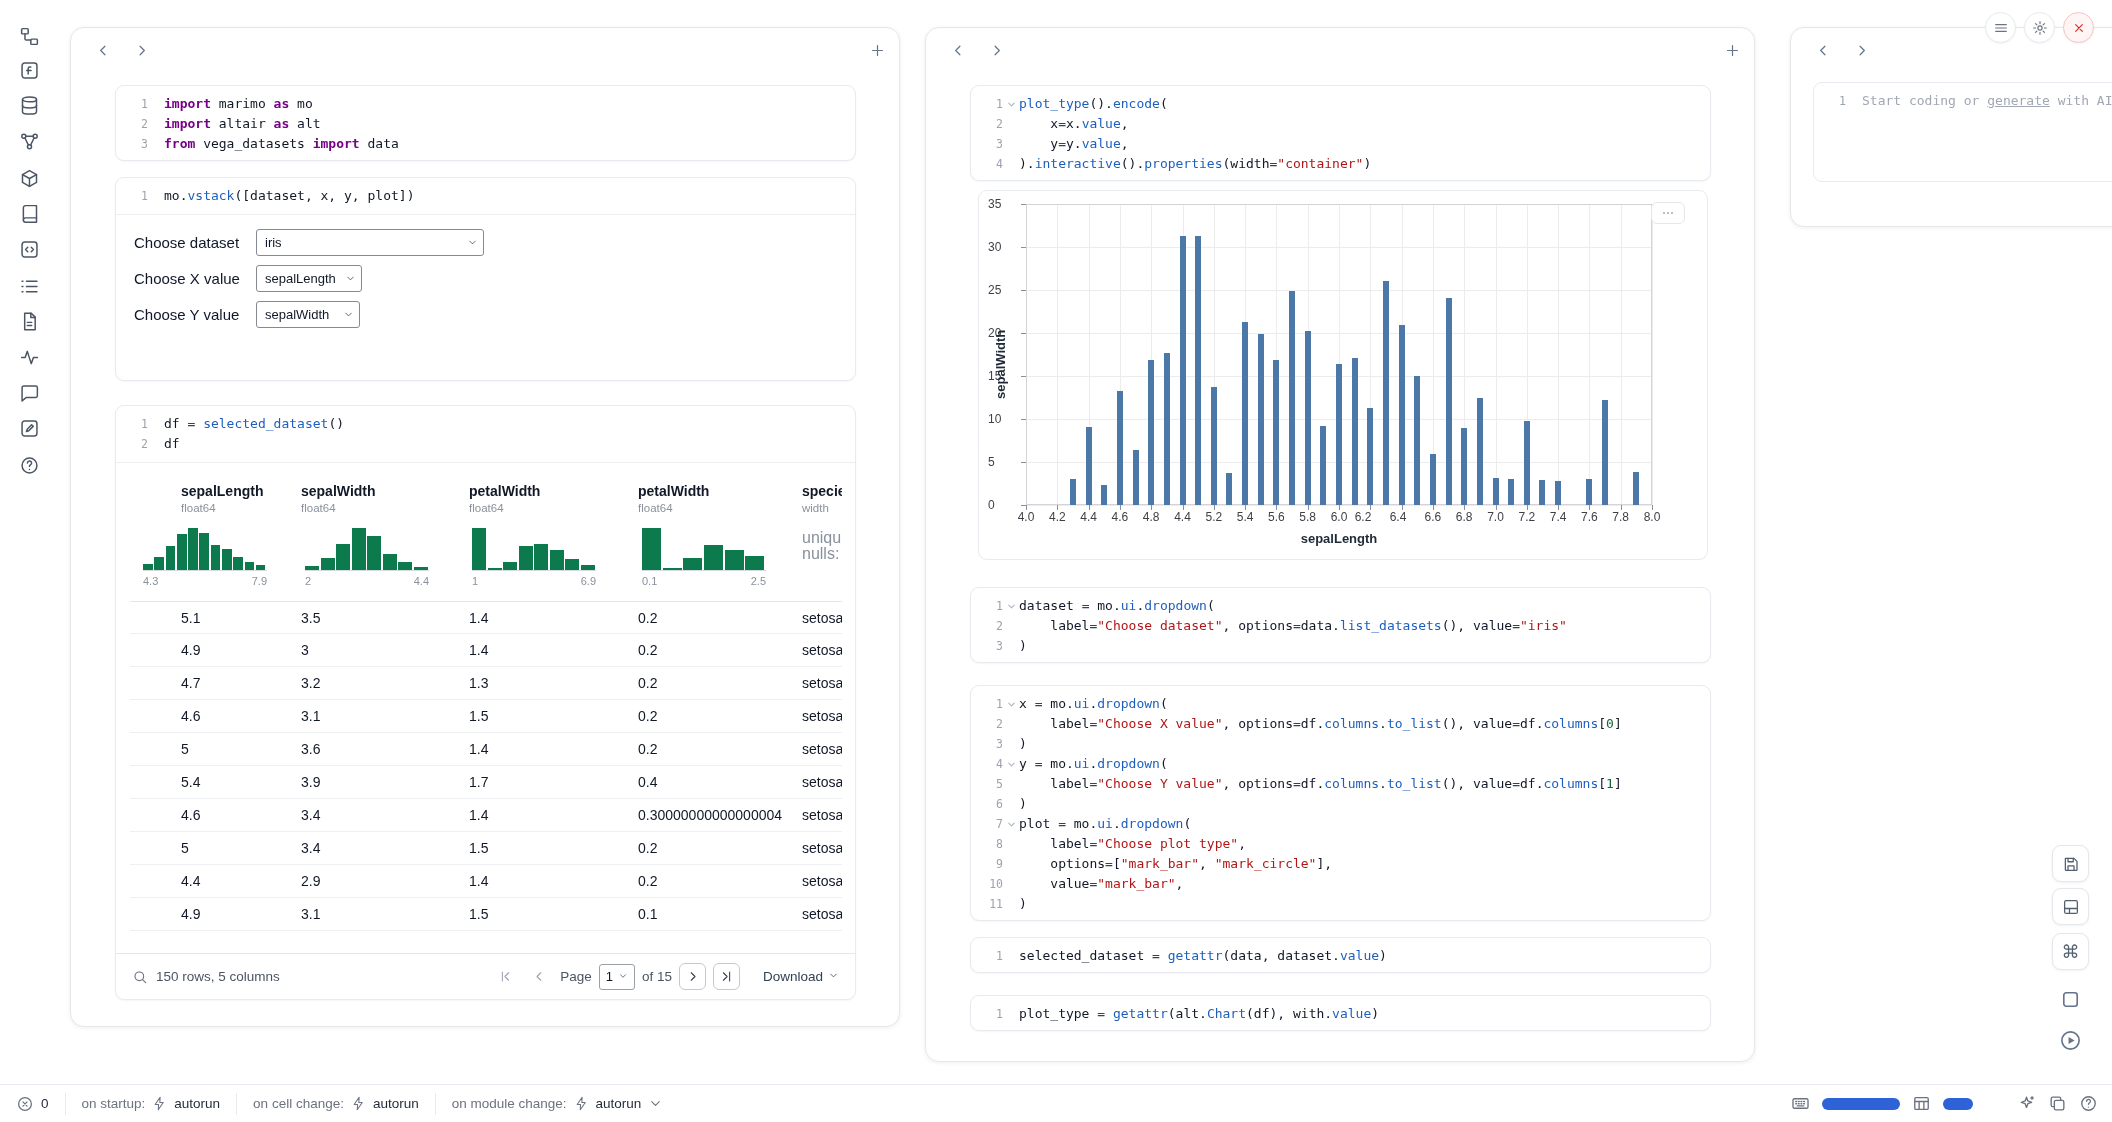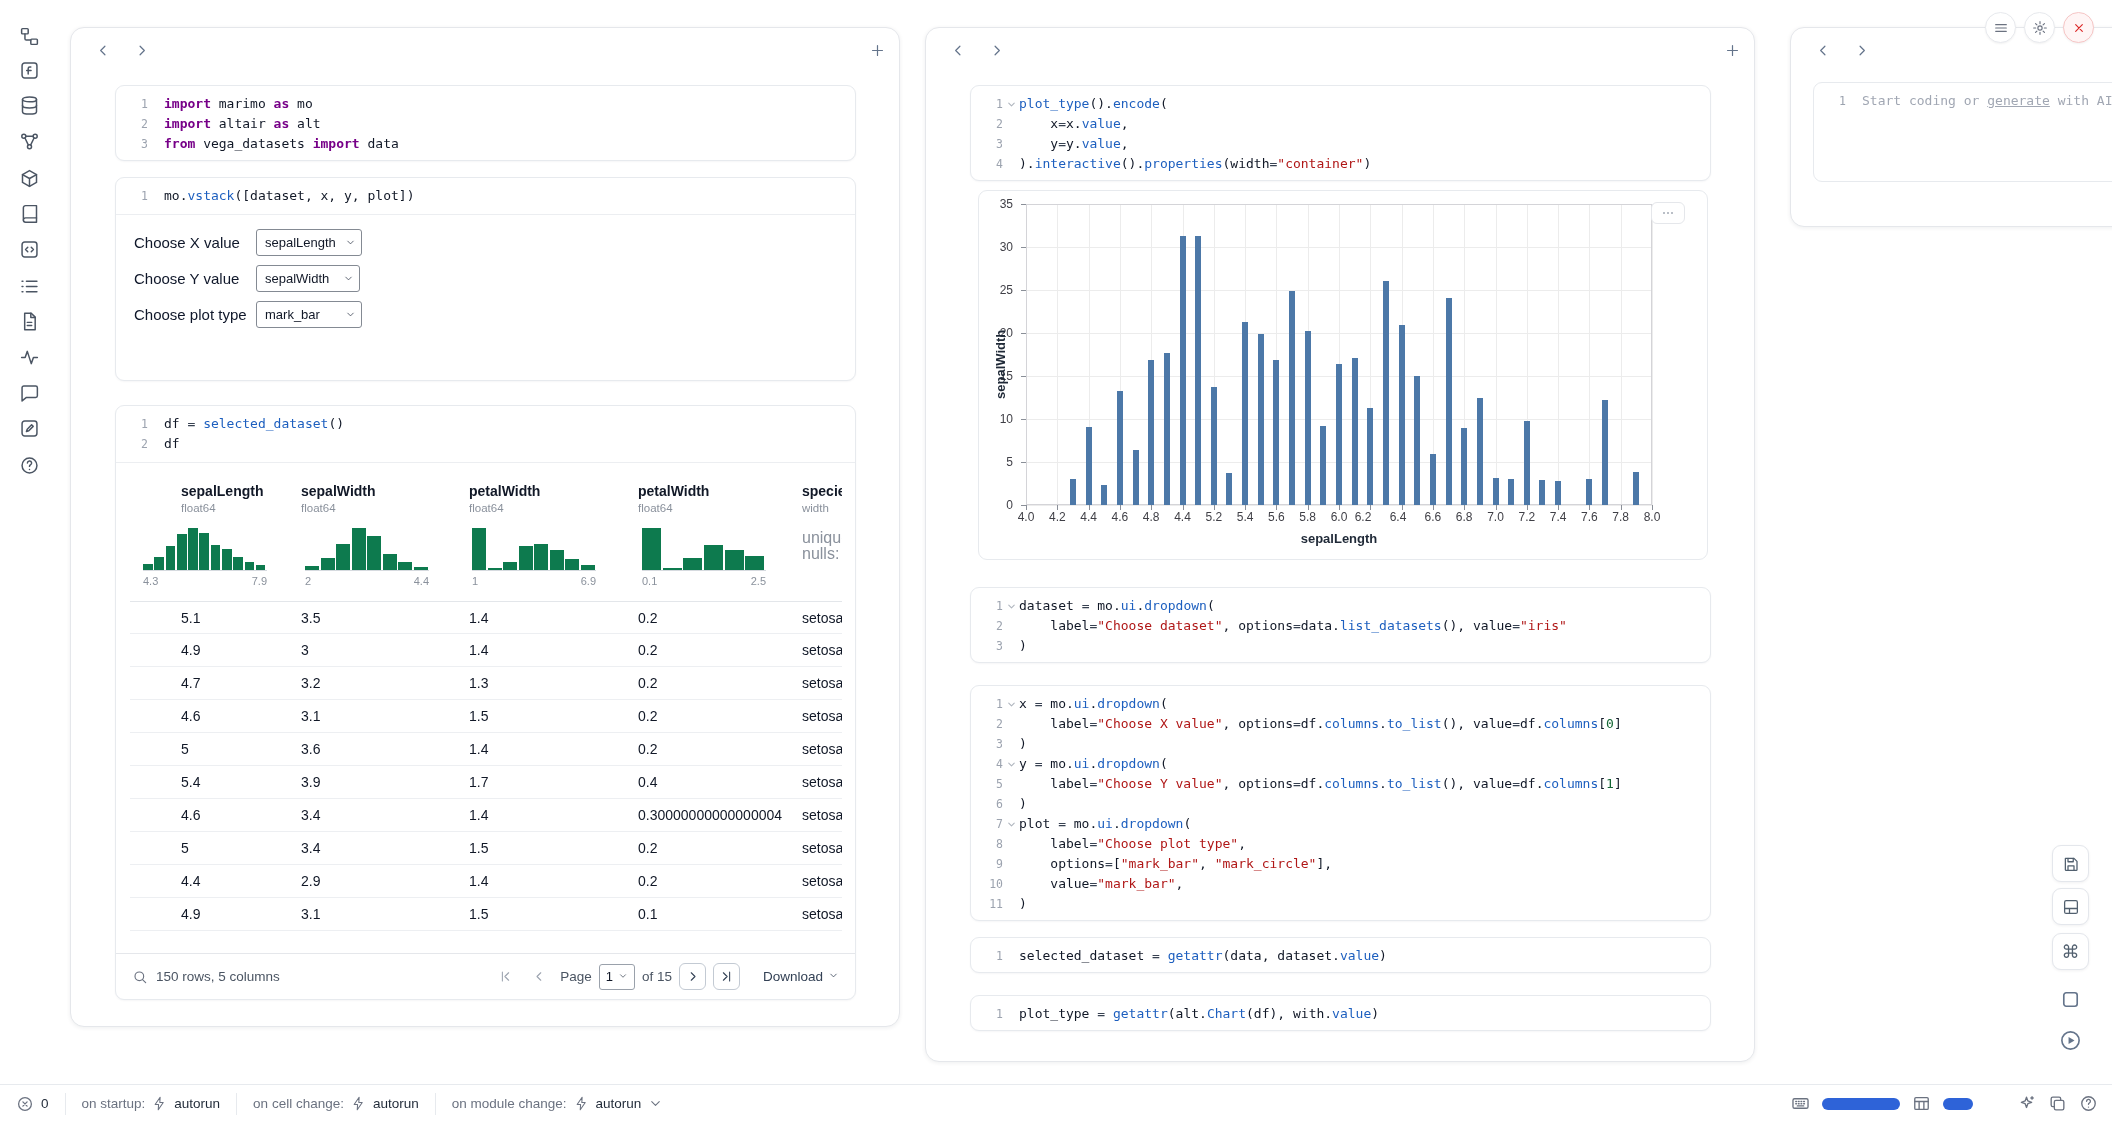--- a/index.html
+++ b/index.html
@@ -57,21 +57,21 @@
 .pgsel svg{width:10px;height:10px;color:#374151}
 .dl{display:inline-flex;align-items:center;gap:5px;margin-left:16px;color:#334155;font-size:13.5px}
 .dl svg{width:11px;height:11px}
 
 .chart-box{position:absolute;left:52px;width:730px;height:370px;background:#fff;border:1px solid #e7eaee;border-radius:9px}
 .chart-plot{position:absolute;inset:0}
 .plot-frame{position:absolute;border:1px solid #d4d4d8}
 .gl-h{position:absolute;height:1px;background:#ececec}
 .gl-v{position:absolute;width:1px;background:#ececec}
 .cbar{position:absolute;width:6px;background:var(--bar,#4c78a8)}
-.ylab{position:absolute;left:0;width:34px;text-align:right;font-size:12px;color:#3f3f46}
+.ylab{position:absolute;left:9px;width:34px;font-size:12px;color:#3f3f46}
 .xlab{position:absolute;top:319px;width:30px;text-align:center;font-size:12px;color:#3f3f46}
 .xtick{position:absolute;top:314px;width:1px;height:5px;background:#8a8f98}
 .ytick{position:absolute;left:42px;width:5px;height:1px;background:#8a8f98}
 .xtitle{position:absolute;left:47px;top:340px;width:626px;text-align:center;font-size:13px;font-weight:700;color:#1f2937}
 .ytitle{position:absolute;left:14px;top:208px;transform:rotate(-90deg);transform-origin:0 0;font-size:13px;font-weight:700;color:#1f2937;white-space:nowrap}
 .chart-menu{position:absolute;right:22px;top:11px;width:34px;height:22px;border:1px solid #e5e7eb;border-radius:6px;display:flex;align-items:center;justify-content:center;color:#9ca3af;background:#fff}
 .chart-menu svg{width:16px;height:16px}
 
 .cellr{position:absolute;left:22px;top:54px;width:380px;height:100px;border:1px solid #e7eaee;border-radius:9px;background:#fff;overflow:hidden}
 .placeholder{color:#a1a7b3}
@@ -230,41 +230,41 @@
       <div class="code">
           <div class="crow">
             <span class="ln">1</span>
             <span class="fslot"></span>
             <span class="ctext"><span class="tk-p">mo.</span><span class="tk-f">vstack</span><span class="tk-p">([dataset, x, y, plot])</span></span>
           </div>
         </div>
       <div class="divider"></div>
       <div class="controls">
           <div class="ctrl-row">
+            <span class="ctrl-label">Choose dataset</span>
+            <span class="select" style="width:228px">
+              <span>iris</span>
+              <svg viewBox="0 0 24 24" fill="none" stroke="currentColor" stroke-width="1.7" stroke-linecap="round" stroke-linejoin="round">
+                <path d="M6 9l6 6 6-6"></path>
+              </svg>
+            </span>
+          </div>
+          <div class="ctrl-row">
             <span class="ctrl-label">Choose X value</span>
             <span class="select" style="width:106px">
               <span>sepalLength</span>
               <svg viewBox="0 0 24 24" fill="none" stroke="currentColor" stroke-width="1.7" stroke-linecap="round" stroke-linejoin="round">
                 <path d="M6 9l6 6 6-6"></path>
               </svg>
             </span>
           </div>
           <div class="ctrl-row">
             <span class="ctrl-label">Choose Y value</span>
             <span class="select" style="width:104px">
               <span>sepalWidth</span>
-              <svg viewBox="0 0 24 24" fill="none" stroke="currentColor" stroke-width="1.7" stroke-linecap="round" stroke-linejoin="round">
-                <path d="M6 9l6 6 6-6"></path>
-              </svg>
-            </span>
-          </div>
-          <div class="ctrl-row">
-            <span class="ctrl-label">Choose plot type</span>
-            <span class="select" style="width:106px">
-              <span>mark_bar</span>
               <svg viewBox="0 0 24 24" fill="none" stroke="currentColor" stroke-width="1.7" stroke-linecap="round" stroke-linejoin="round">
                 <path d="M6 9l6 6 6-6"></path>
               </svg>
             </span>
           </div>
         </div>
     </div>
 
     <div class="cell" style="top:377px">
       <div class="code">

